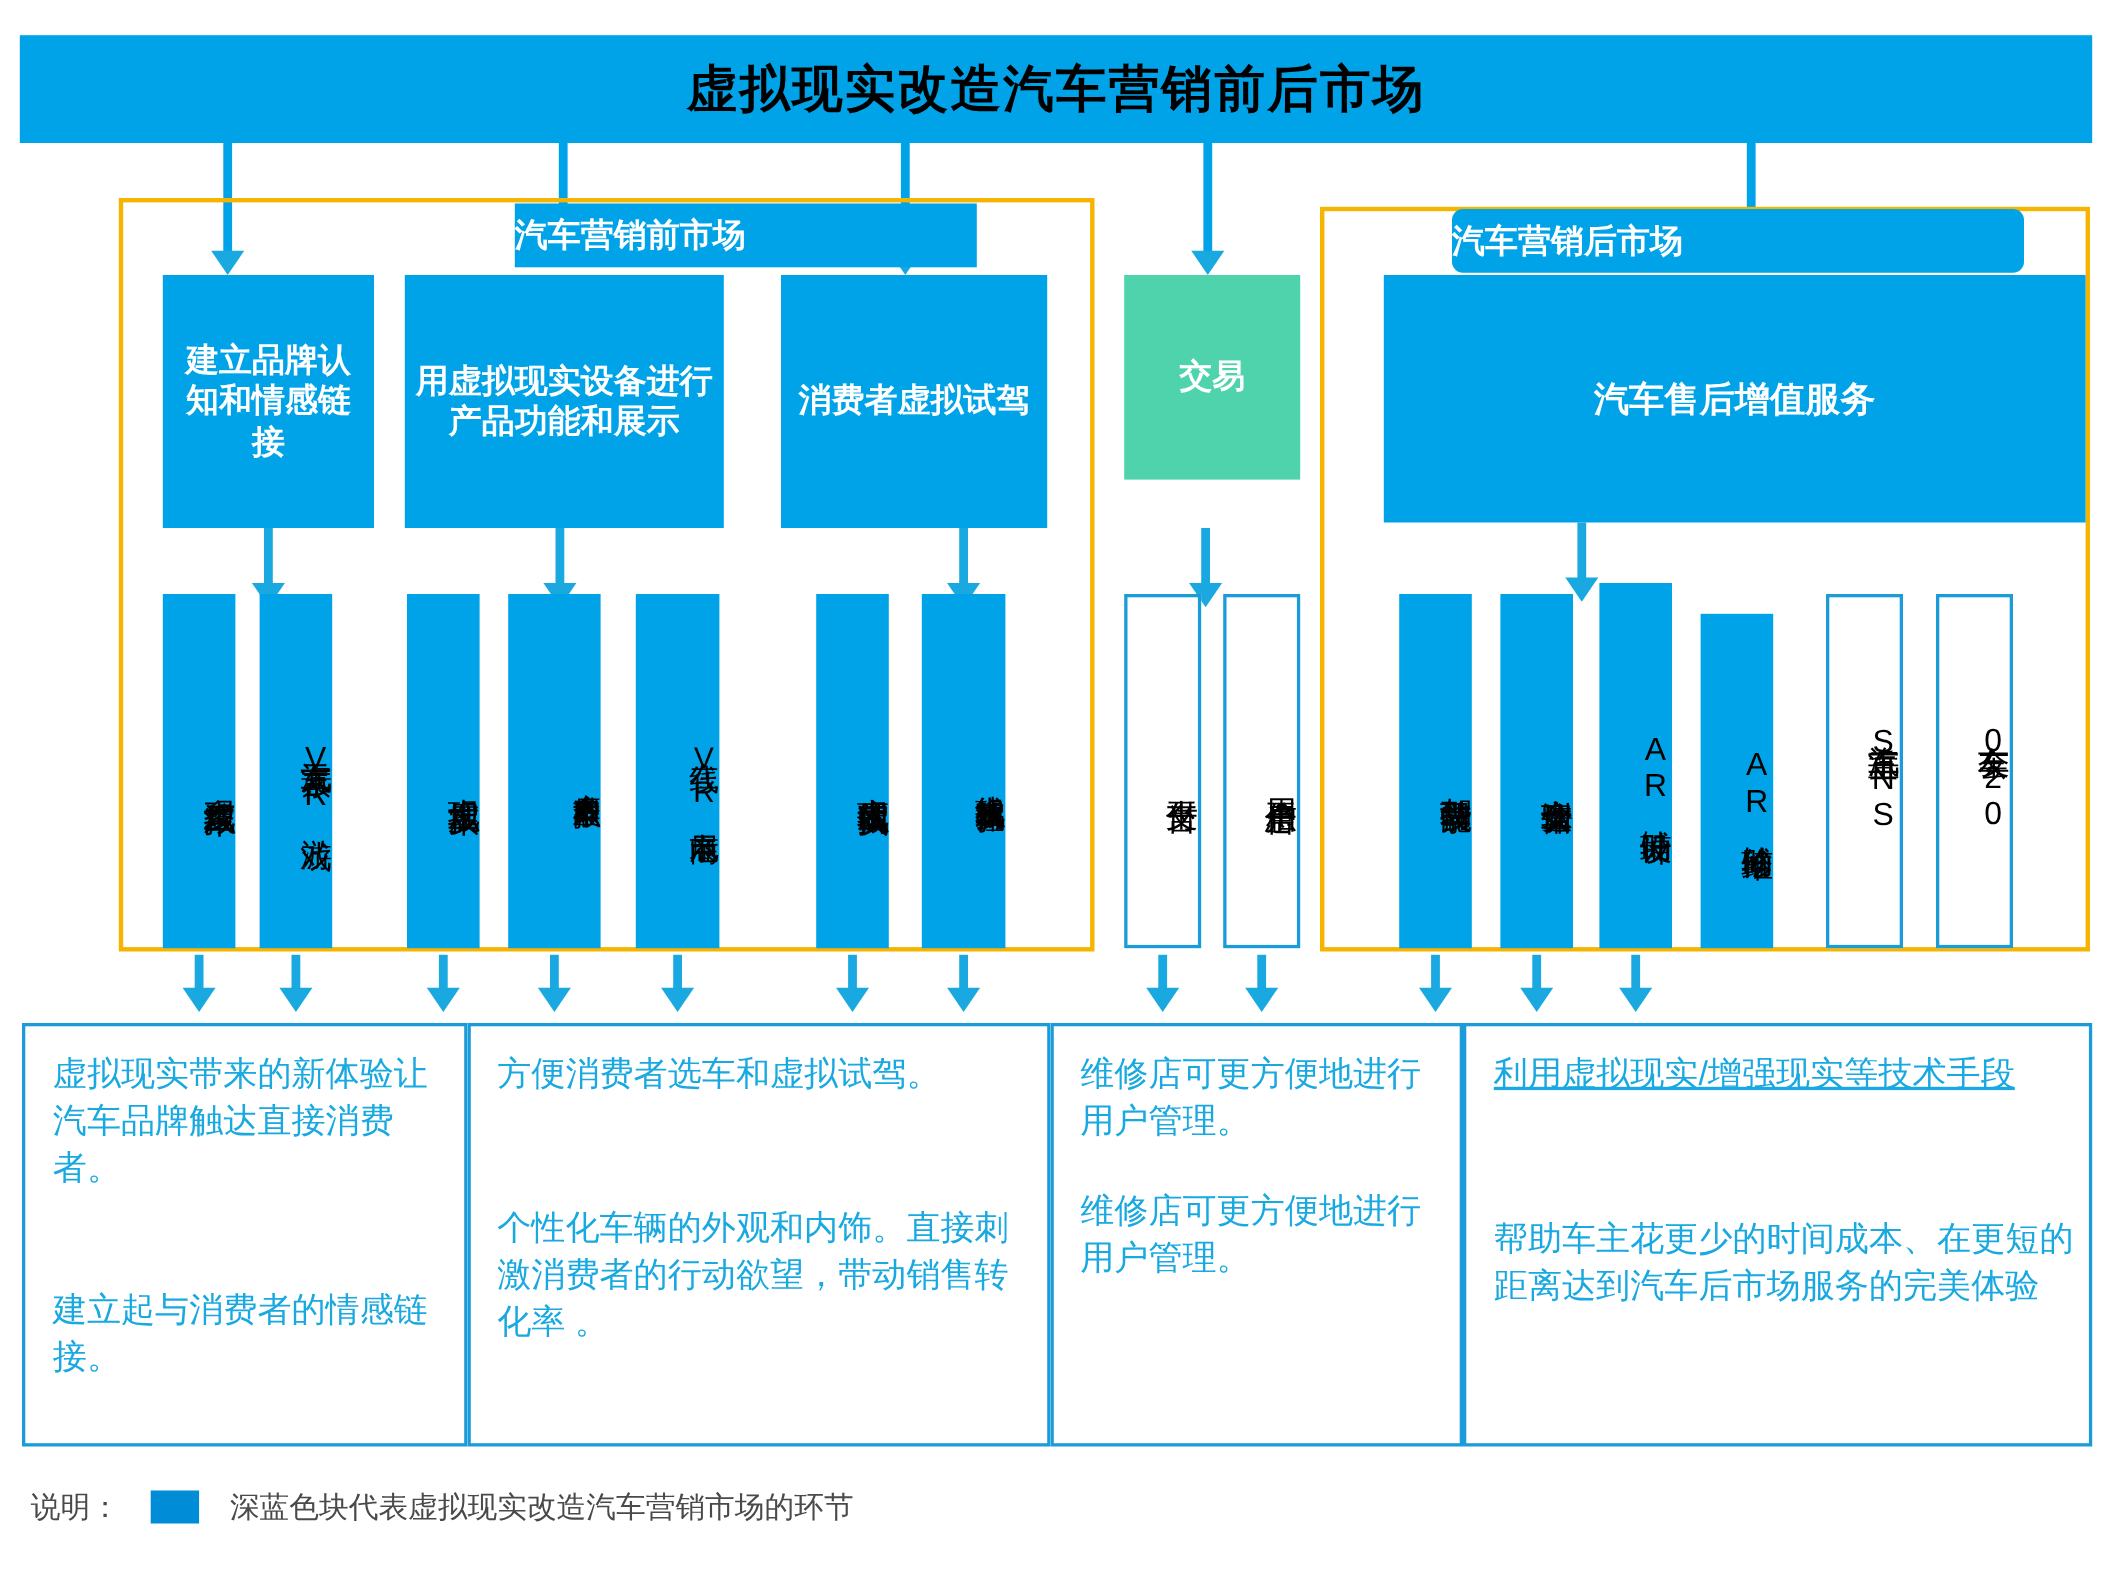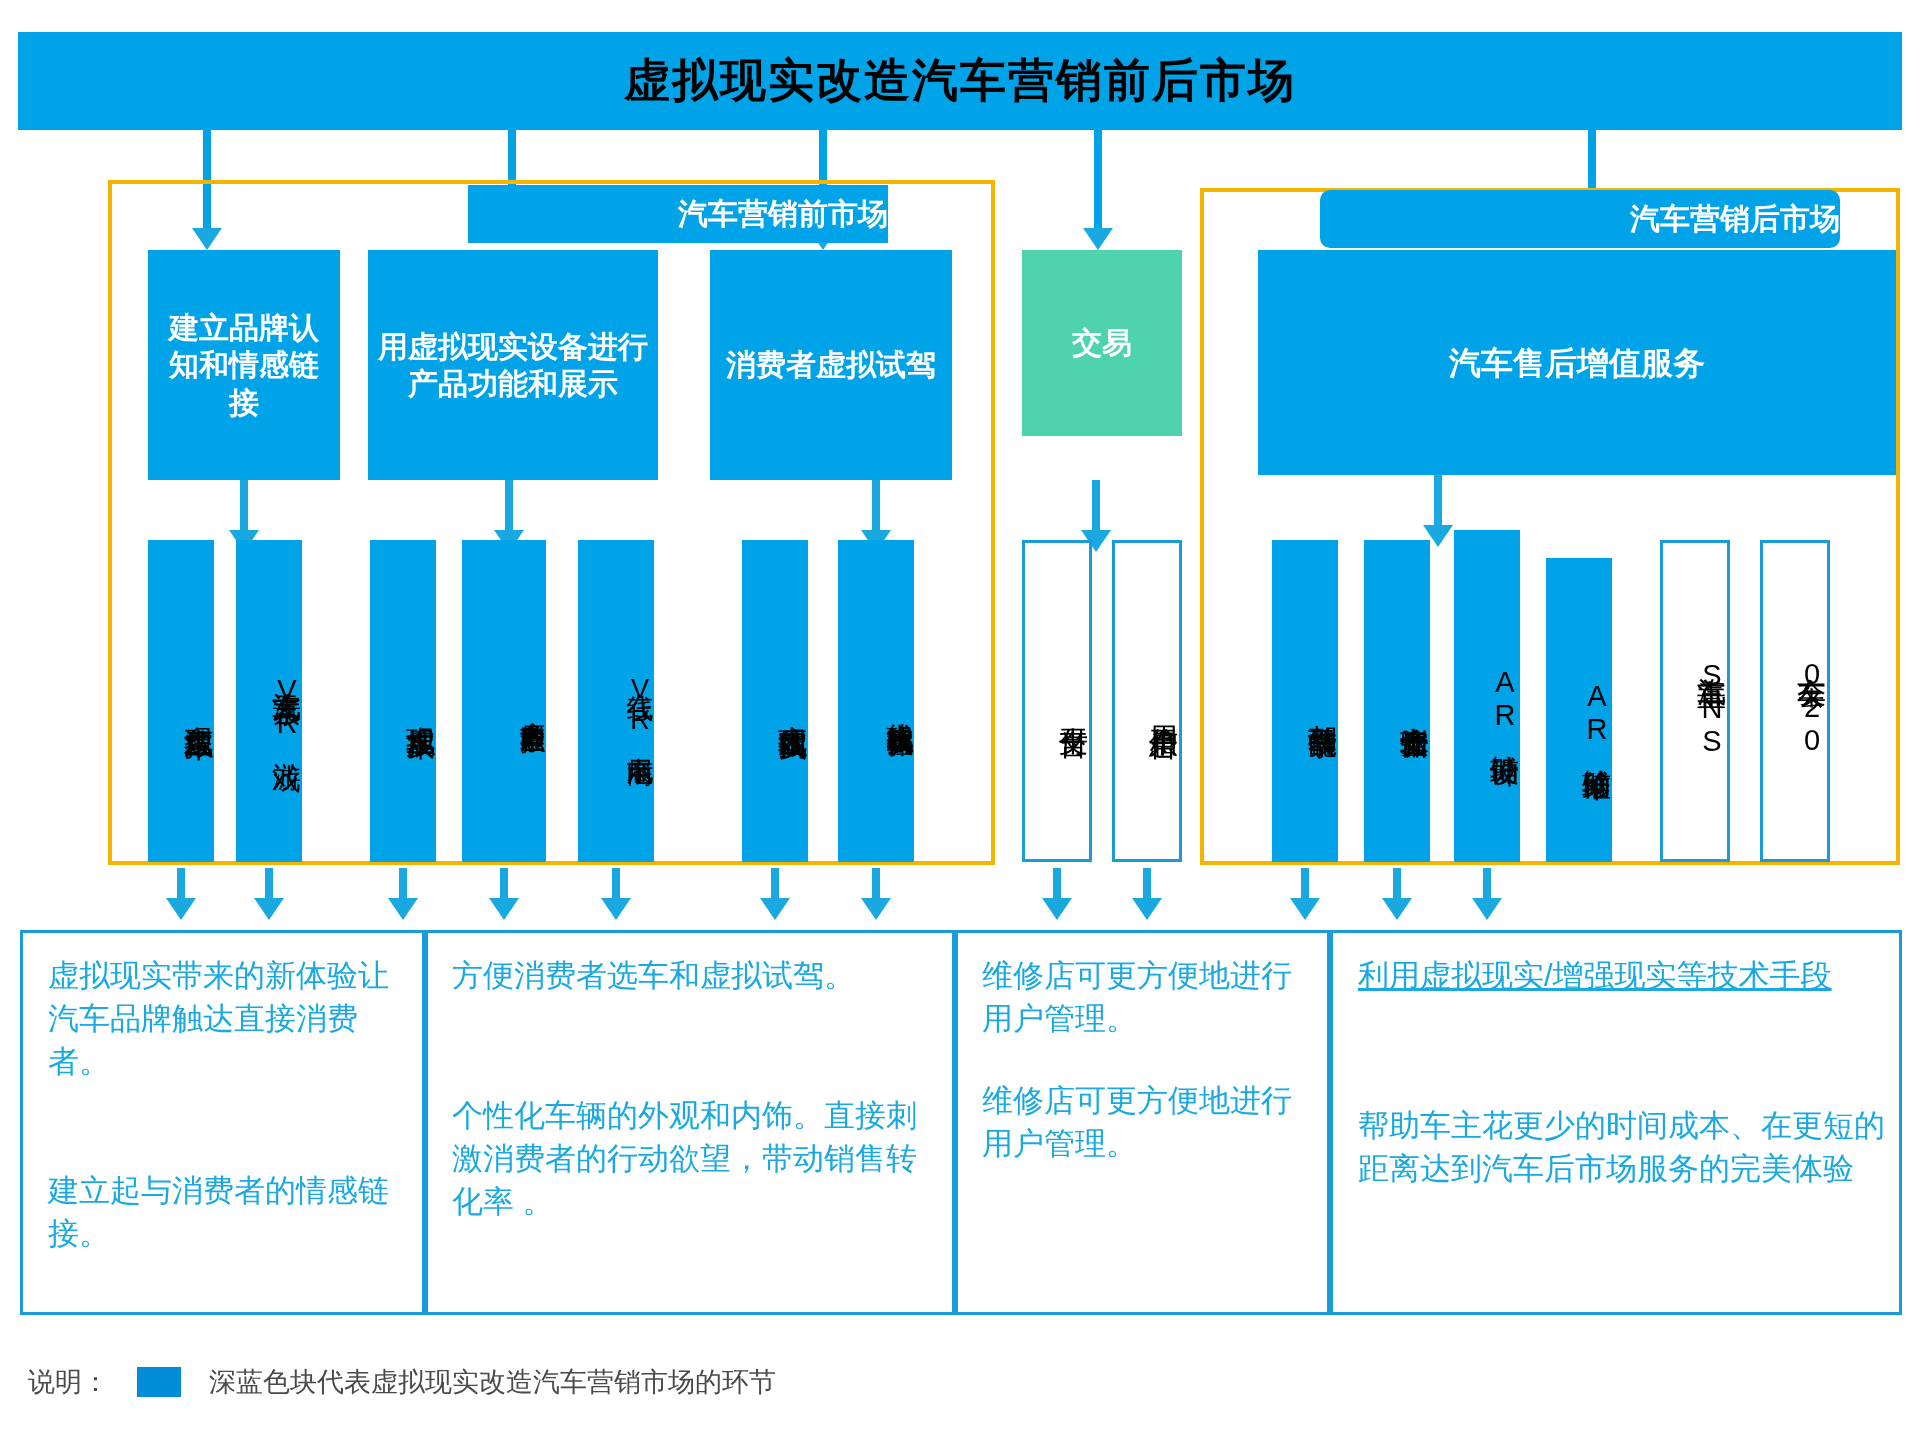--- a/index.html
+++ b/index.html
@@ -26,21 +26,21 @@
   .group-frame {
     position: absolute; border: 4px solid #F5B400; background: transparent;
   }
   #frame-pre  { left: 108px;  top: 180px; width: 887px;  height: 685px; }
   #frame-post { left: 1200px; top: 188px; width: 700px;  height: 677px; }
 
   
   .group-label {
     position: absolute; background: #00A3E8; color: #fff;
     font-size: 30px; font-weight: bold;
-    display: flex; align-items: center; justify-content: flex-end;
+    display: flex; align-items: center; justify-content: flex-start;
     text-align: center;
   }
   #label-pre  { left: 468px;  top: 185px; width: 420px; height: 58px; }
   #label-post { left: 1320px; top: 190px; width: 520px; height: 58px; border-radius: 10px; }
 
   
   .l2box {
     position: absolute; background: #00A3E8; color: #ffffff;
     font-size: 30px; font-weight: bold; line-height: 1.25;
     display: flex; align-items: center; justify-content: center;
@@ -101,21 +101,21 @@
   #txt-4 { left: 1358px; top: 955px; width: 540px; text-decoration: underline; }
 
   #txt-1b { left: 48px;  top: 1170px; width: 360px; }
   #txt-2b { left: 452px; top: 1095px; width: 490px; }
   #txt-3b { left: 982px; top: 1080px; width: 340px; }
   #txt-4b { left: 1358px;top: 1105px; width: 540px; }
 
   
   #legend {
     position: absolute; left: 28px; top: 1352px;
-    display: flex; align-items: center; gap: 28px; margin-top: 12px;
+    display: flex; align-items: center; gap: 28px;
   }
   #legend .lg-label { font-size: 27px; color: #4a4a4a; }
   #legend .lg-swatch { width: 44px; height: 30px; background: #008CD6; }
   #legend .lg-desc { font-size: 27px; color: #4a4a4a; }
 </style>
 </head>
 <body>
 
 <div id="stage">
 

